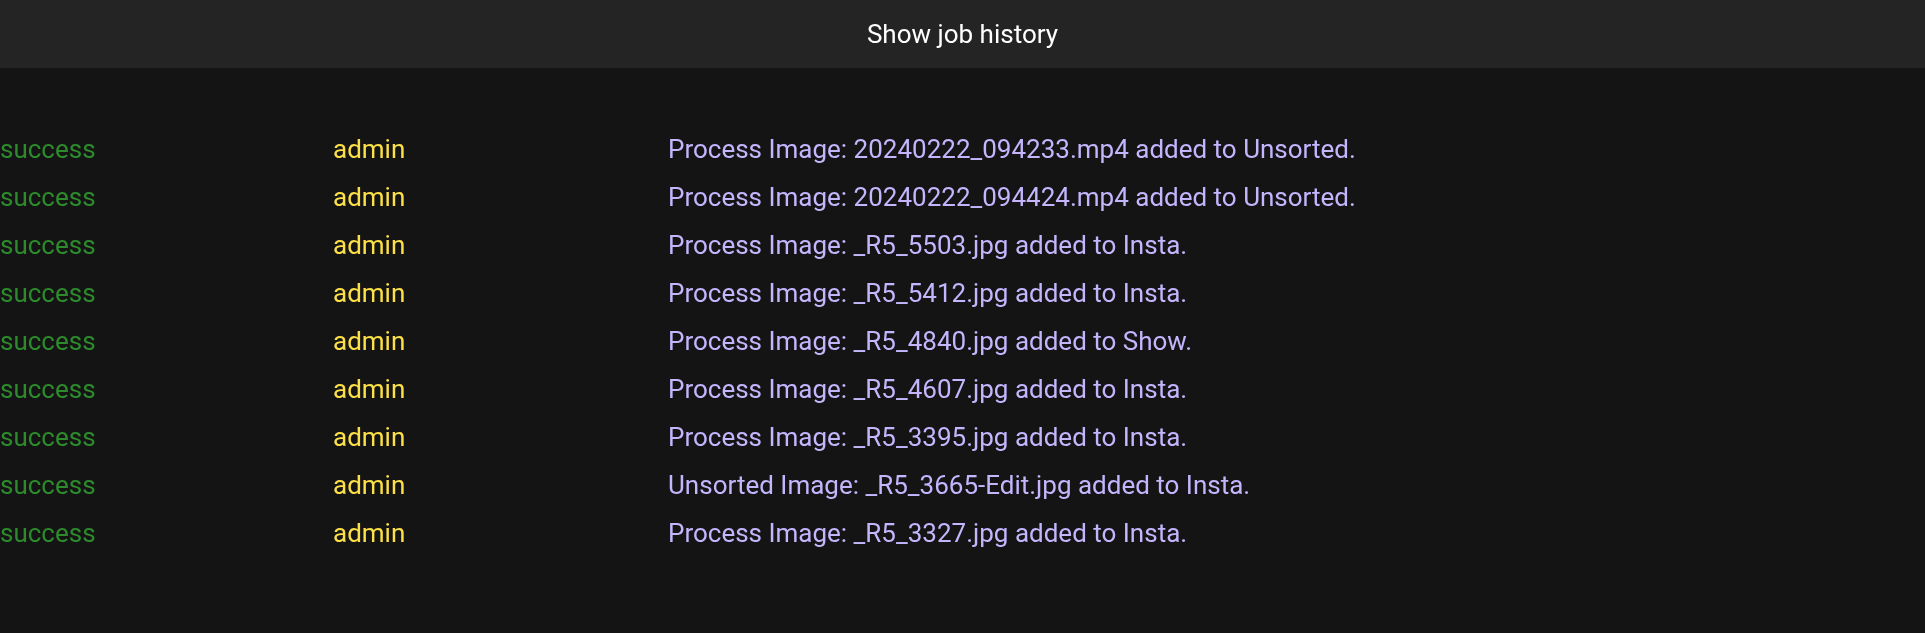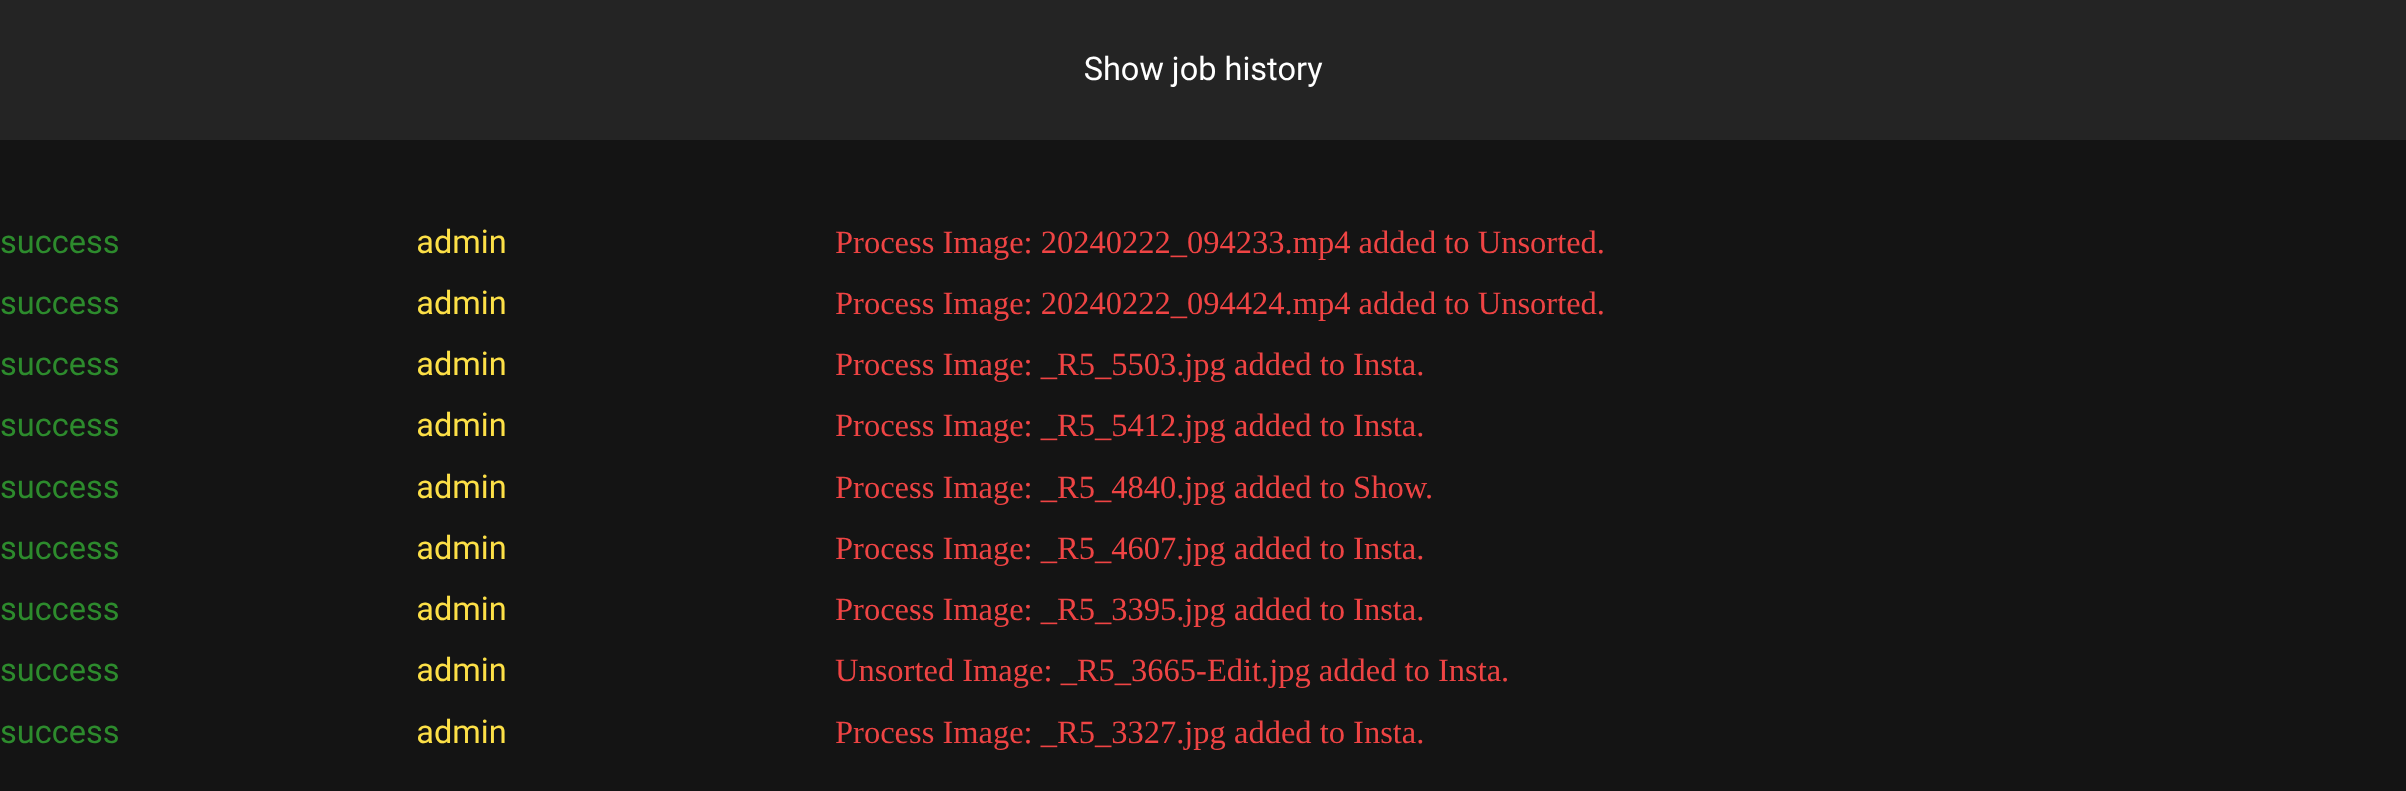--- a/index.html
+++ b/index.html
@@ -10,21 +10,21 @@
     body {
       background-color: #141414;
       font-family: -apple-system, BlinkMacSystemFont, "Segoe UI", Roboto, Helvetica, Arial, sans-serif;
       color: #ffffff;
       width: 1925px;
       height: 633px;
       overflow: hidden;
     }
     .header-bar {
       background-color: #242424;
-      height: 112px;
+      height: 68px;
       display: flex;
       align-items: center;
       justify-content: center;
       font-size: 26px;
       color: #ffffff;
       cursor: pointer;
     }
     .content {
       padding-top: 62px;
     }
@@ -39,22 +39,21 @@
       color: #2d8b2d;
       width: 333px;
       flex-shrink: 0;
     }
     .user {
       color: #fde047;
       width: 335px;
       flex-shrink: 0;
     }
     .message {
-      color: #ef4444;
-      font-family: Liberation Serif, serif;
+      color: #c4b5fd;
     }
   </style>
 </head>
 <body>
 
 <div class="header-bar">
   <span>Show job history</span>
 </div>
 
 <div class="content">

